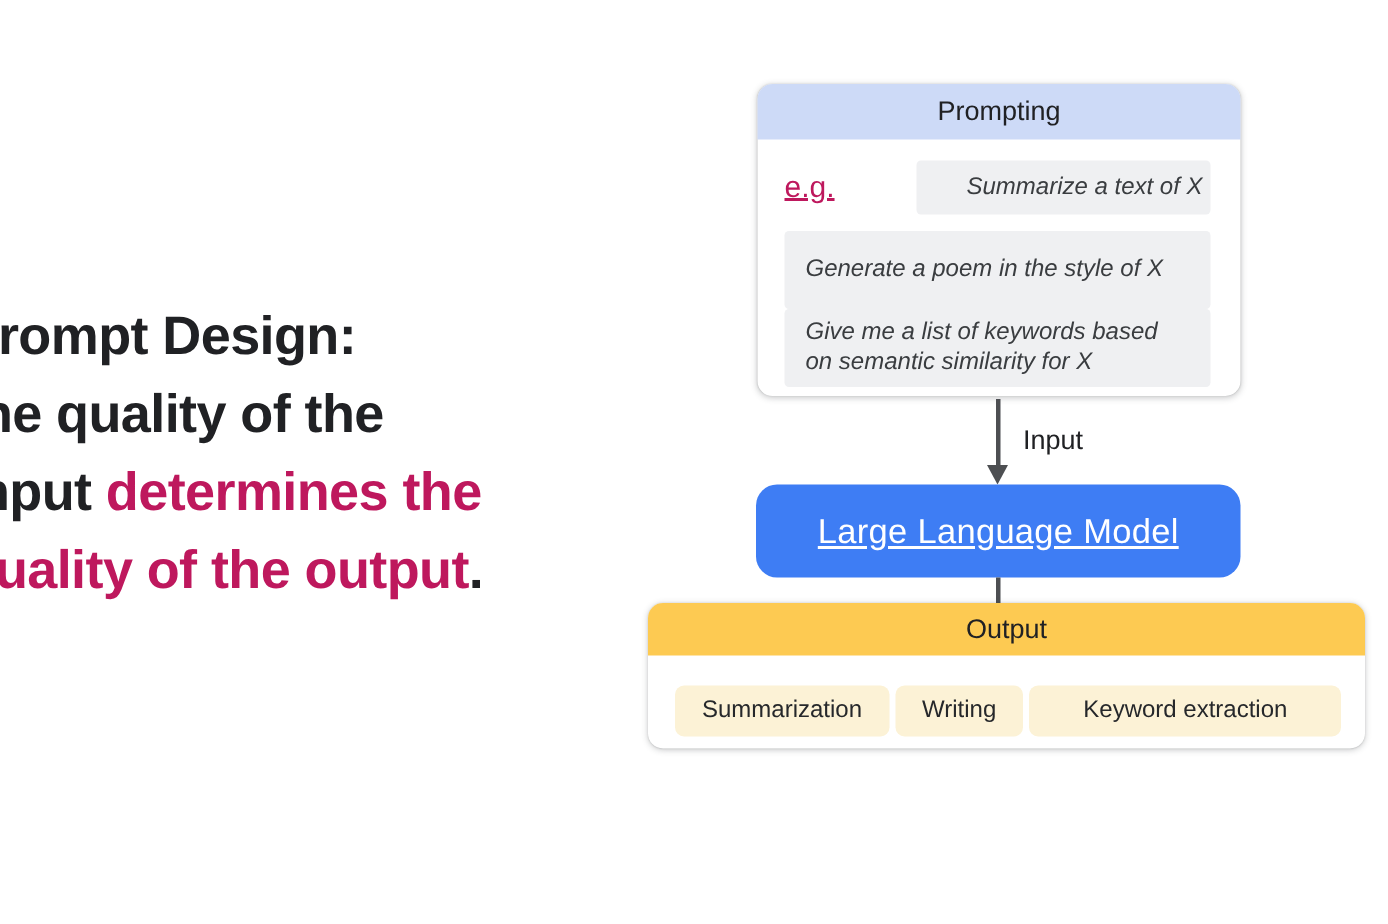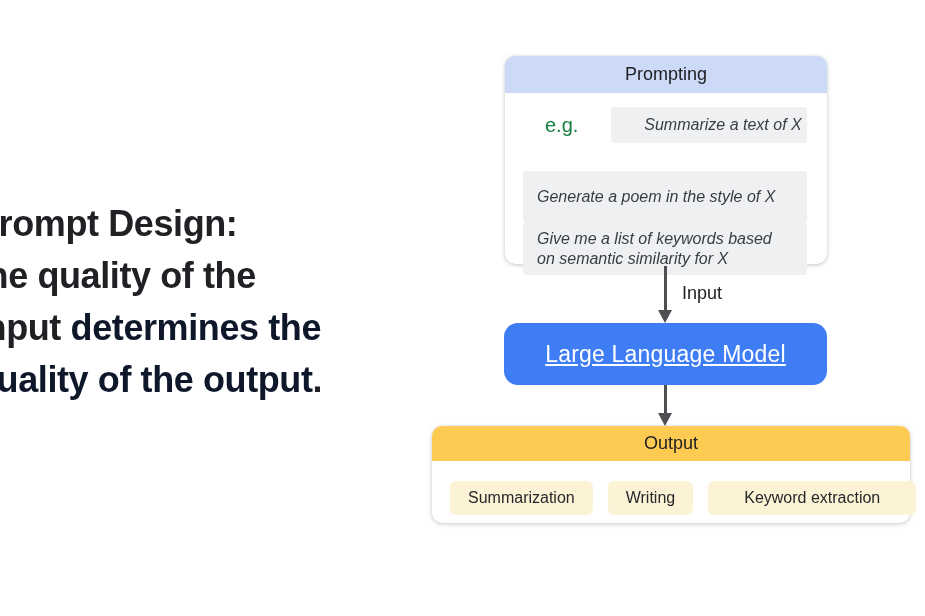--- a/index.html
+++ b/index.html
@@ -19,21 +19,21 @@
     position: absolute;
     left: -25px;
     top: 198px;
     font-size: 36px;
     line-height: 52px;
     font-weight: 600;
     letter-spacing: -0.4px;
     color: #202124;
     white-space: nowrap;
   }
-  .headline .blue { color: #0f172a; margin-top: 44px; }
+  .headline .blue { color: #be185d; margin-top: 44px; }
 
   
   .card {
     position: absolute;
     background: #ffffff;
     border-radius: 10px;
     box-shadow: 0 1px 4px rgba(60,64,67,0.28), 0 0 1px rgba(60,64,67,0.2);
   }
   .card-header {
     display: flex;
@@ -42,36 +42,36 @@
     font-size: 18px;
     color: #202124;
     border-radius: 10px 10px 0 0;
   }
 
   
   .prompting-card { left: 505px; top: 56px; width: 322px; height: 208px; }
   .prompting-card .card-header { height: 37px; background: #cddaf7; }
   .prompting-body { padding: 14px 20px 0 18px; }
   .p-row1 { display: flex; align-items: center; height: 36px; }
-  .eg-label { font-size: 20px; color: #15803d; margin-left: 22px; }
+  .eg-label { font-size: 20px; color: #be185d; margin-left: 0; text-decoration: underline; }
   .example-chip {
     background: #eff0f2;
     color: #3a3d40;
     font-style: italic;
     font-size: 16px;
     border-radius: 3px;
     padding-left: 28px;
   }
   .chip-1 {
     margin-left: auto;
     width: 196px; height: 36px;
     display: flex; align-items: center; justify-content: center;
   }
   .chip-2 {
-    margin-top: 28px;
+    margin-top: 11px;
     width: 100%; height: 52px;
     display: flex; align-items: center;
     padding: 0 14px;
   }
   .chip-3 {
     width: 100%;
     padding: 6px 14px;
     line-height: 20px;
   }
 
@@ -110,25 +110,25 @@
     background: #3e7df4;
     border-radius: 14px;
     display: flex; align-items: center; justify-content: center;
     color: #ffffff;
     font-size: 23px;
     letter-spacing: 0.2px;
     text-decoration: underline;
   }
 
   
-  .output-card { left: 432px; top: 426px; width: 478px; height: 97px; }
+  .output-card { left: 432px; top: 402px; width: 478px; height: 97px; }
   .output-card .card-header { height: 35px; background: #fdca52; }
   .output-chips {
     display: flex;
-    gap: 15px;
+    gap: 4px;
     padding-left: 18px;
     margin-top: 20px;
   }
   .output-chip {
     background: #fcf2d6;
     color: #26282b;
     font-size: 16px;
     height: 34px;
     padding: 0 18px;
     border-radius: 6px;

